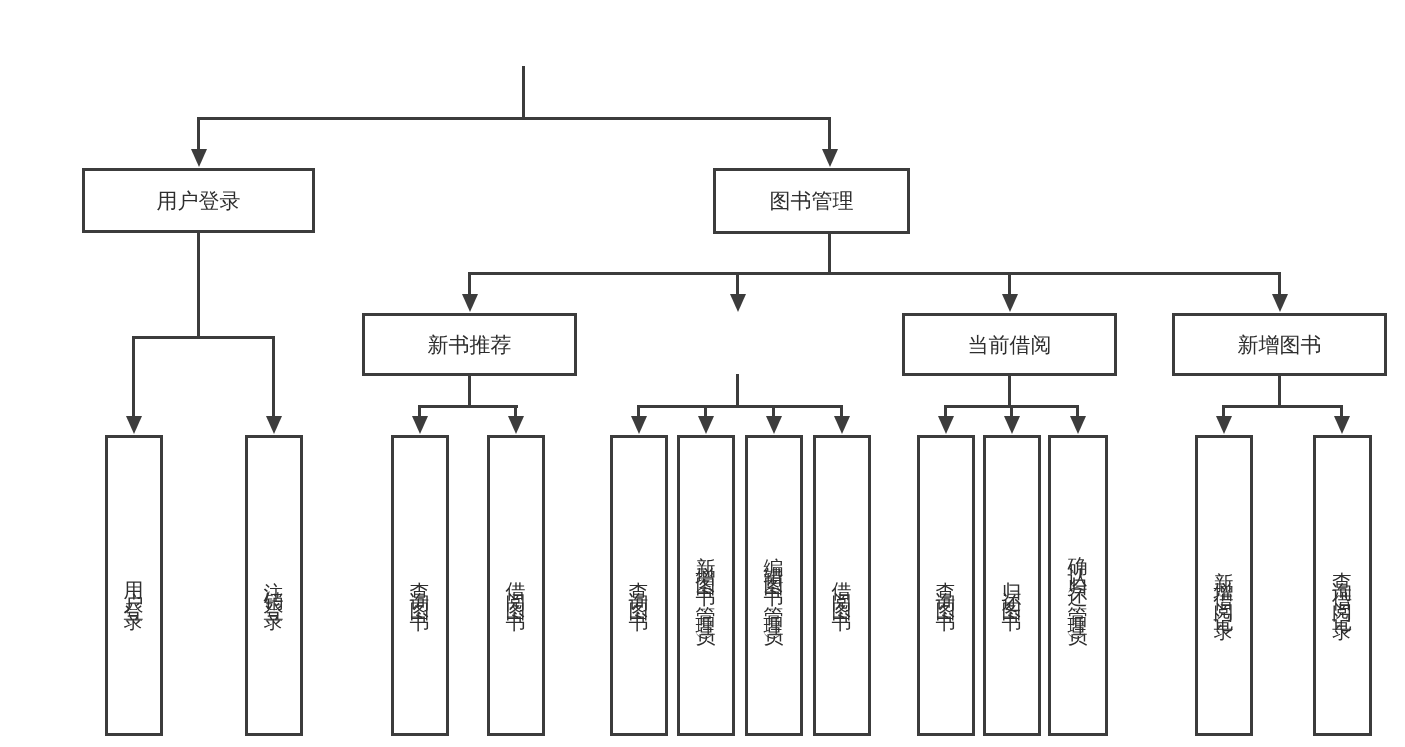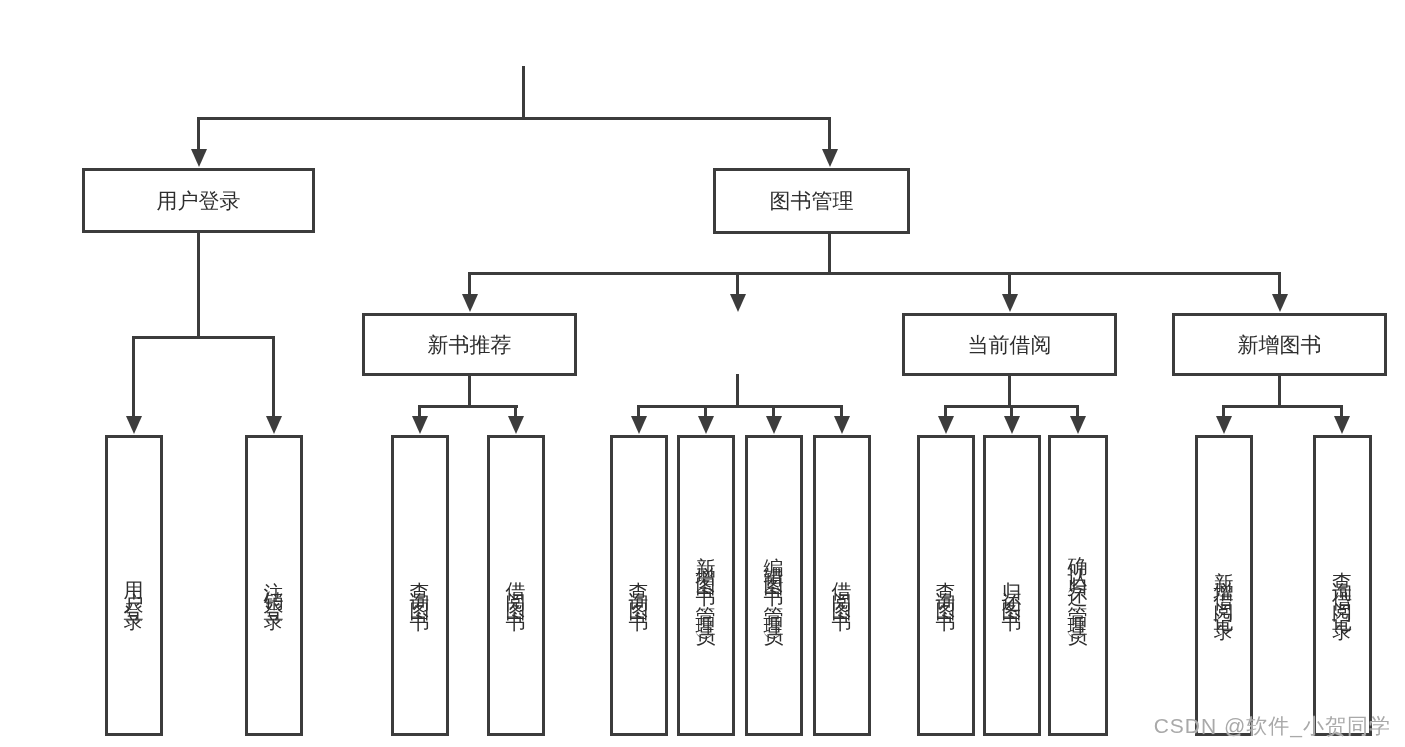--- a/index.html
+++ b/index.html
@@ -159,15 +159,14 @@
     <span>确认归还（管理员）</span>
   </div>
 
   <div class="box vbox" style="left:1195px;top:435px;width:58px;height:301px;">
     <span>新增借阅记录</span>
   </div>
   <div class="box vbox" style="left:1313px;top:435px;width:59px;height:301px;">
     <span>查询借阅记录</span>
   </div>
 
-  <div class="watermark">CSDN @软件_小贺同学</div>
 
 </div>
 
 </body></html>

